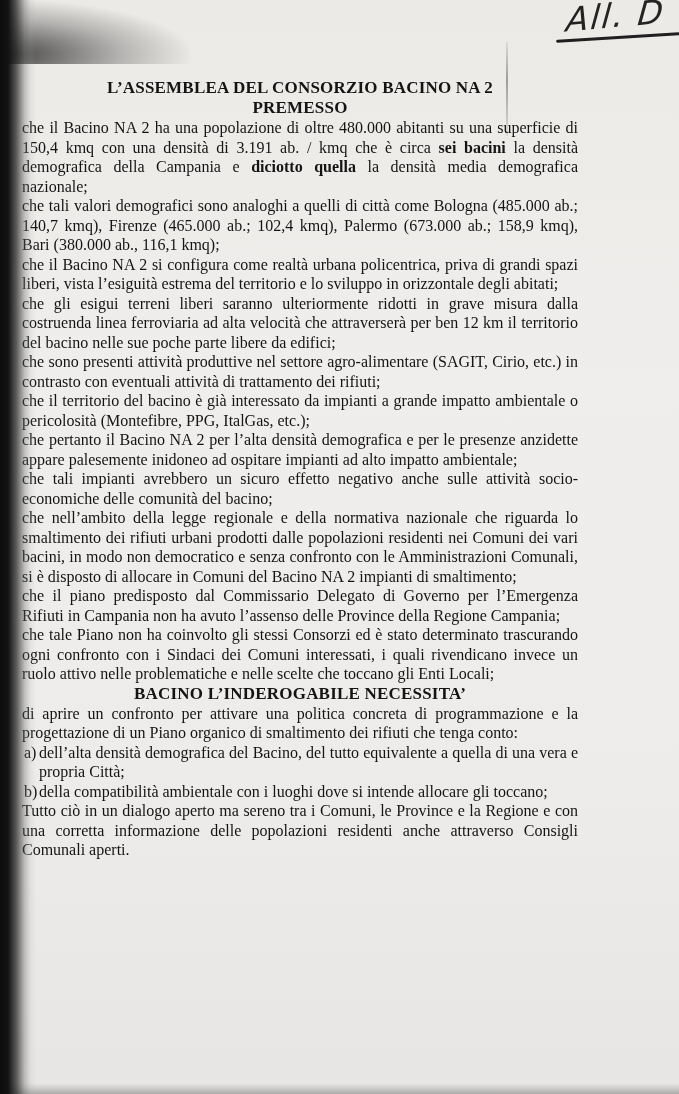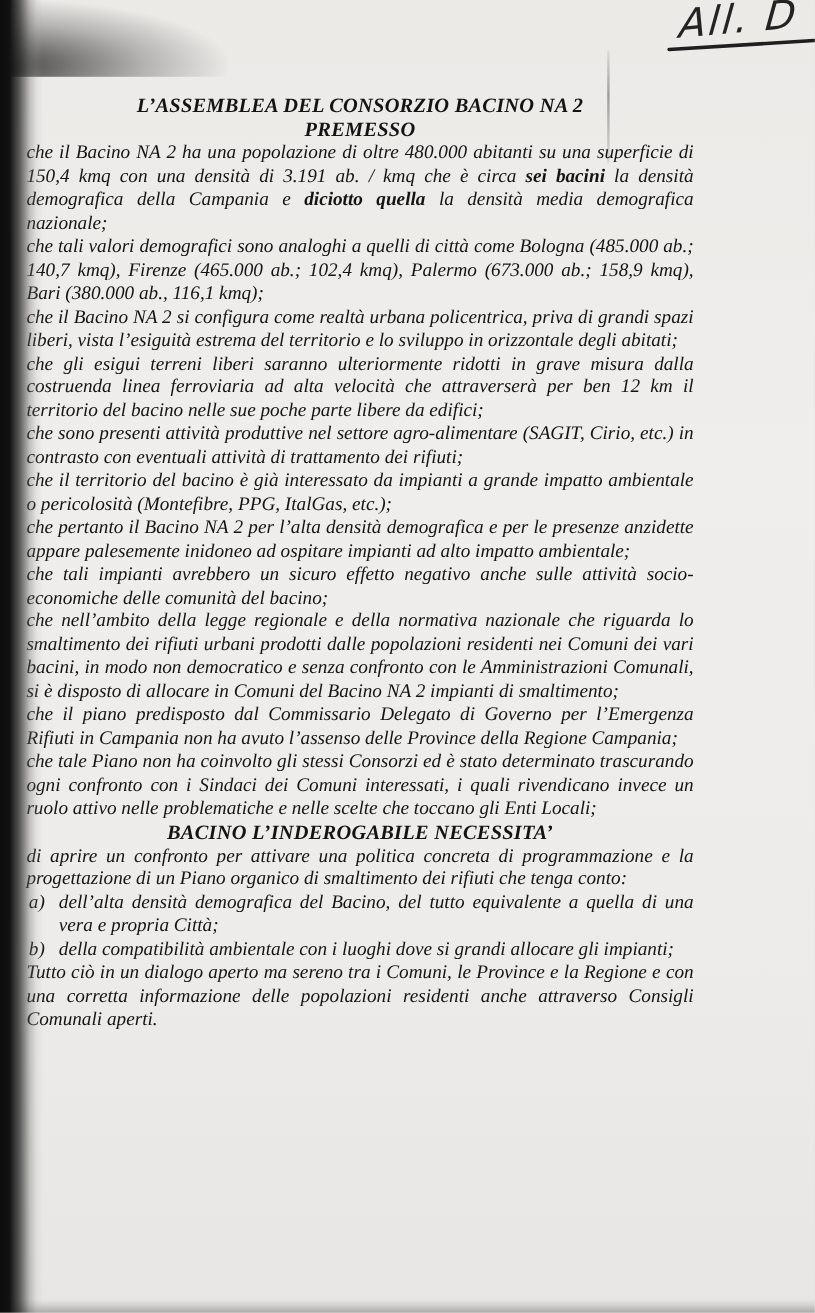--- a/index.html
+++ b/index.html
@@ -58,33 +58,32 @@
     background: #1f1f1f;
     border-radius: 2px;
     transform: rotate(-3.5deg);
     z-index: 6;
   }
   
   .content {
     position: absolute; left: 22px; top: 78px; width: 556px;
     font-size: 16px; line-height: 19.5px;
     z-index: 3;
-    font-style: italic;
   }
   .blk { margin: 0; }
   .heading {
     text-align: center;
     font-weight: bold;
     font-size: 17px;
     line-height: 20px;
     letter-spacing: 0.2px;
   }
   .para { text-align: justify; }
   .bold { font-weight: bold; }
-  .item { position: relative; padding-left: 27px; text-align: justify; }
+  .item { position: relative; padding-left: 17px; text-align: justify; }
   .item-label { position: absolute; left: 2px; top: 0; }
 </style>
 </head>
 <body>
 
 <div class="page">
   <div class="scan-shadow-left"></div>
   <div class="corner-blob"></div>
   <div class="scan-shadow-bottom"></div>
   <div class="fold-mark"></div>
@@ -102,16 +101,16 @@
       <div class="blk para"><span>che sono presenti attività produttive nel settore agro-alimentare (SAGIT, Cirio, etc.) in contrasto con eventuali attività di trattamento dei rifiuti;</span></div>
       <div class="blk para"><span>che il territorio del bacino è già interessato da impianti a grande impatto ambientale o pericolosità (Montefibre, PPG, ItalGas, etc.);</span></div>
       <div class="blk para"><span>che pertanto il Bacino NA 2 per l’alta densità demografica e per le presenze anzidette appare palesemente inidoneo ad ospitare impianti ad alto impatto ambientale;</span></div>
       <div class="blk para"><span>che tali impianti avrebbero un sicuro effetto negativo anche sulle attività socio-economiche delle comunità del bacino;</span></div>
       <div class="blk para"><span>che nell’ambito della legge regionale e della normativa nazionale che riguarda lo smaltimento dei rifiuti urbani prodotti dalle popolazioni residenti nei Comuni dei vari bacini, in modo non democratico e senza confronto con le Amministrazioni Comunali, si è disposto di allocare in Comuni del Bacino NA 2 impianti di smaltimento;</span></div>
       <div class="blk para"><span>che il piano predisposto dal Commissario Delegato di Governo per l’Emergenza Rifiuti in Campania non ha avuto l’assenso delle Province della Regione Campania;</span></div>
       <div class="blk para"><span>che tale Piano non ha coinvolto gli stessi Consorzi ed è stato determinato trascurando ogni confronto con i Sindaci dei Comuni interessati, i quali rivendicano invece un ruolo attivo nelle problematiche e nelle scelte che toccano gli Enti Locali;</span></div>
       <div class="blk heading">BACINO L’INDEROGABILE NECESSITA’</div>
       <div class="blk para"><span>di aprire un confronto per attivare una politica concreta di programmazione e la progettazione di un Piano organico di smaltimento dei rifiuti che tenga conto:</span></div>
       <div class="blk item"><span class="item-label">a)</span><span>dell’alta densità demografica del Bacino, del tutto equivalente a quella di una vera e propria Città;</span></div>
-      <div class="blk item"><span class="item-label">b)</span><span>della compatibilità ambientale con i luoghi dove si grandi allocare gli impianti;</span></div>
+      <div class="blk item"><span class="item-label">b)</span><span>della compatibilità ambientale con i luoghi dove si intende allocare gli toccano;</span></div>
       <div class="blk para"><span>Tutto ciò in un dialogo aperto ma sereno tra i Comuni, le Province e la Regione e con una corretta informazione delle popolazioni residenti anche attraverso Consigli Comunali aperti.</span></div>
     </div>
 </div>
 
 </body></html>

